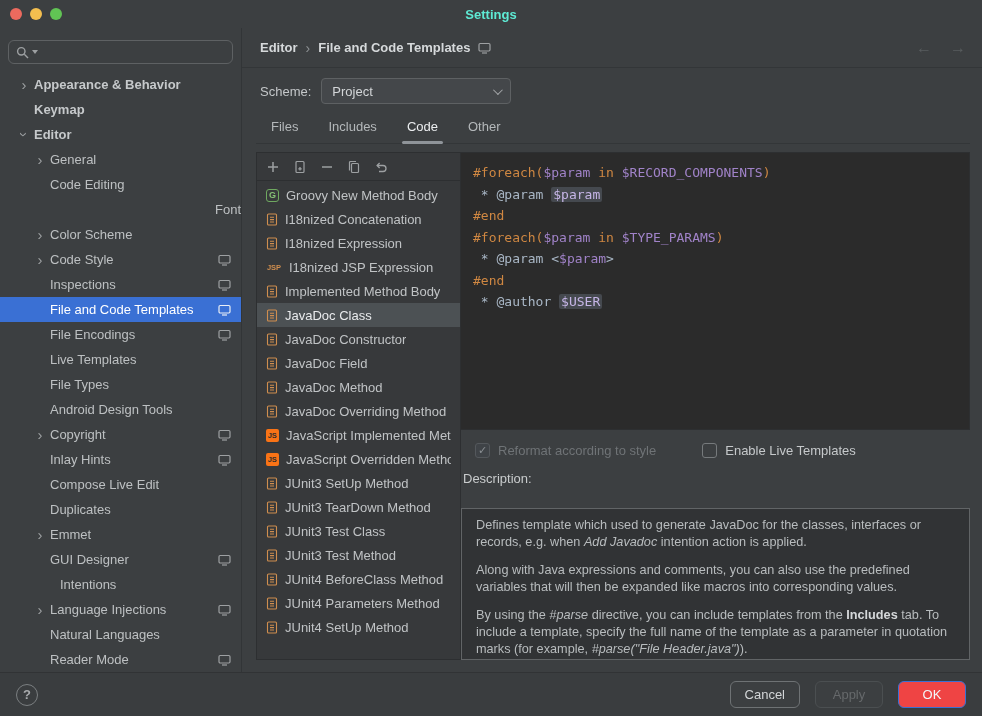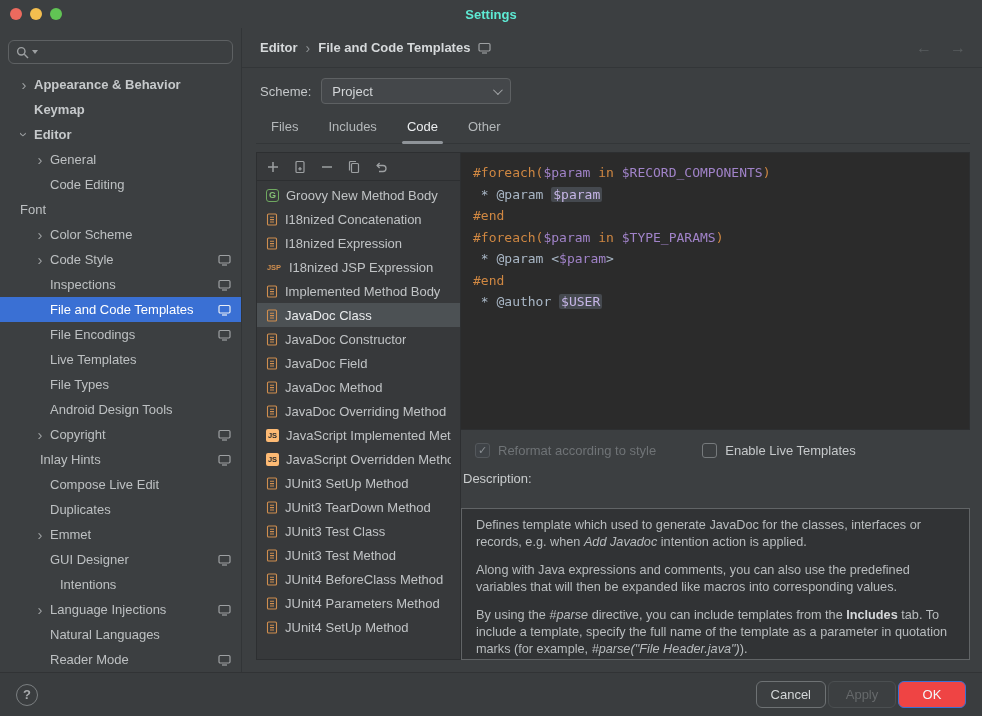--- a/index.html
+++ b/index.html
@@ -59,21 +59,21 @@
   .list-pane { width:205px; flex:none; display:flex; flex-direction:column; background:#37393b; border:1px solid #2d2f31; }
   .list-toolbar { height:28px; flex:none; display:flex; align-items:center; gap:11px; padding:0 8px; border-bottom:1px solid #2d2f31; color:#9da0a2; }
   .tbtn { width:16px; height:16px; display:flex; align-items:center; justify-content:center; }
   .tlist { flex:1; overflow:hidden; padding-top:2px; }
   .lrow { height:24px; display:flex; align-items:center; gap:7px; padding:0 9px; }
   .lrow.sel { background:#4c5154; }
   .lrow.sel .llabel { color:#e9ebed; }
   .llabel { white-space:nowrap; overflow:hidden; color:#c0c3c5; }
   .licon { flex:none; display:flex; align-items:center; justify-content:center; }
   .licon.groovy { width:13px; height:13px; border:1px solid #6fa860; border-radius:3px; color:#86c175; font-size:9px; font-weight:700; }
-  .licon.js { width:13px; height:13px; background:#fdba74; border-radius:2px; color:#2b2b2b; font-size:7.5px; font-weight:700; }
+  .licon.js { width:13px; height:13px; background:#f97316; border-radius:2px; color:#2b2b2b; font-size:7.5px; font-weight:700; }
   .licon.jsp { width:16px; color:#cf8e4f; font-size:7.5px; font-weight:700; }
 
   
   .right-pane { flex:1; display:flex; flex-direction:column; min-width:0; }
   .editor { height:278px; flex:none; background:#2b2b2b; border:1px solid #2d2f31; border-left:none; padding:9px 12px; overflow:hidden;
             font-family:"DejaVu Sans Mono","Liberation Mono",monospace; font-size:13px; line-height:21.5px; white-space:pre; }
   .tok-k { color:#cf8742; }
   .tok-v { color:#a183c9; }
   .tok-t { color:#a9b7c6; }
   .tok-vb { color:#c5b5e6; background:#45494f; border-radius:2px; padding:0 2px; }
@@ -91,21 +91,21 @@
   .desc-label { flex:none; margin:13px 0 22px 2px; color:#c9cccd; }
   .desc-box { flex:1; min-height:0; border:1px solid #616466; background:#313335; padding:8px 14px; overflow:hidden;
               color:#b8bcbe; font-size:12.7px; line-height:17px; }
   .desc-p { margin:0 0 11px; }
   .desc-p b { color:#d5d8da; }
 
   
   .footer { height:44px; flex:none; display:flex; align-items:center; padding:0 16px; border-top:1px solid #313335; background:#3a3d3f; }
   .help { width:22px; height:22px; border:1px solid #7b7f81; border-radius:50%; display:flex; align-items:center; justify-content:center;
           color:#a8abad; font-weight:700; }
-  .fbtns { margin-left:auto; display:flex; gap:2px;align-items:center; }
+  .fbtns { margin-left:auto; display:flex; gap:15px;align-items:center; }
   .btn { height:27px; min-width:68px; padding:0 14px; border-radius:6px; font:inherit; display:flex; align-items:center; justify-content:center; }
   .btn.normal { background:#3c3f41; border:1px solid #6e7274; color:#d3d6d8; }
   .btn.disabled { background:#3c3f41; border:1px solid #4b4f51; color:#66696b; }
   .btn.primary { background:#ef4444; border:1px solid #3a70d4; color:#f3f6fa; }
 </style>
 </head>
 <body>
 
 <div class="window">
 
@@ -143,21 +143,21 @@
             <span class="tree-label">Editor</span>
           </div>
           <div class="tree-row" style="padding-left: 30px;">
             <span class="chev">›</span>
             <span class="tree-label">General</span>
           </div>
           <div class="tree-row" style="padding-left: 30px;">
             <span class="chev"></span>
             <span class="tree-label">Code Editing</span>
           </div>
-          <div class="tree-row" style="">
+          <div class="tree-row" style="padding-left: 30px; justify-content: flex-end;">
             <span class="chev"></span>
             <span class="tree-label">Font</span>
           </div>
           <div class="tree-row" style="padding-left: 30px;">
             <span class="chev">›</span>
             <span class="tree-label">Color Scheme</span>
           </div>
           <div class="tree-row" style="padding-left: 30px;">
             <span class="chev">›</span>
             <span class="tree-label">Code Style</span>
@@ -213,21 +213,21 @@
           <div class="tree-row" style="padding-left: 30px;">
             <span class="chev">›</span>
             <span class="tree-label">Copyright</span>
             <span class="monitor">
               <svg width="13" height="12" viewBox="0 0 13 12" fill="none" stroke="currentColor" stroke-width="1.2">
                 <rect x="1" y="1.5" width="11" height="7.5" rx="1.2"></rect>
                 <path d="M4 11h5"></path>
               </svg>
             </span>
           </div>
-          <div class="tree-row" style="padding-left: 20px;">
+          <div class="tree-row" style="padding-left: 30px;">
             <span class="chev"></span>
             <span class="tree-label">Inlay Hints</span>
             <span class="monitor">
               <svg width="13" height="12" viewBox="0 0 13 12" fill="none" stroke="currentColor" stroke-width="1.2">
                 <rect x="1" y="1.5" width="11" height="7.5" rx="1.2"></rect>
                 <path d="M4 11h5"></path>
               </svg>
             </span>
           </div>
           <div class="tree-row" style="padding-left: 30px;">

